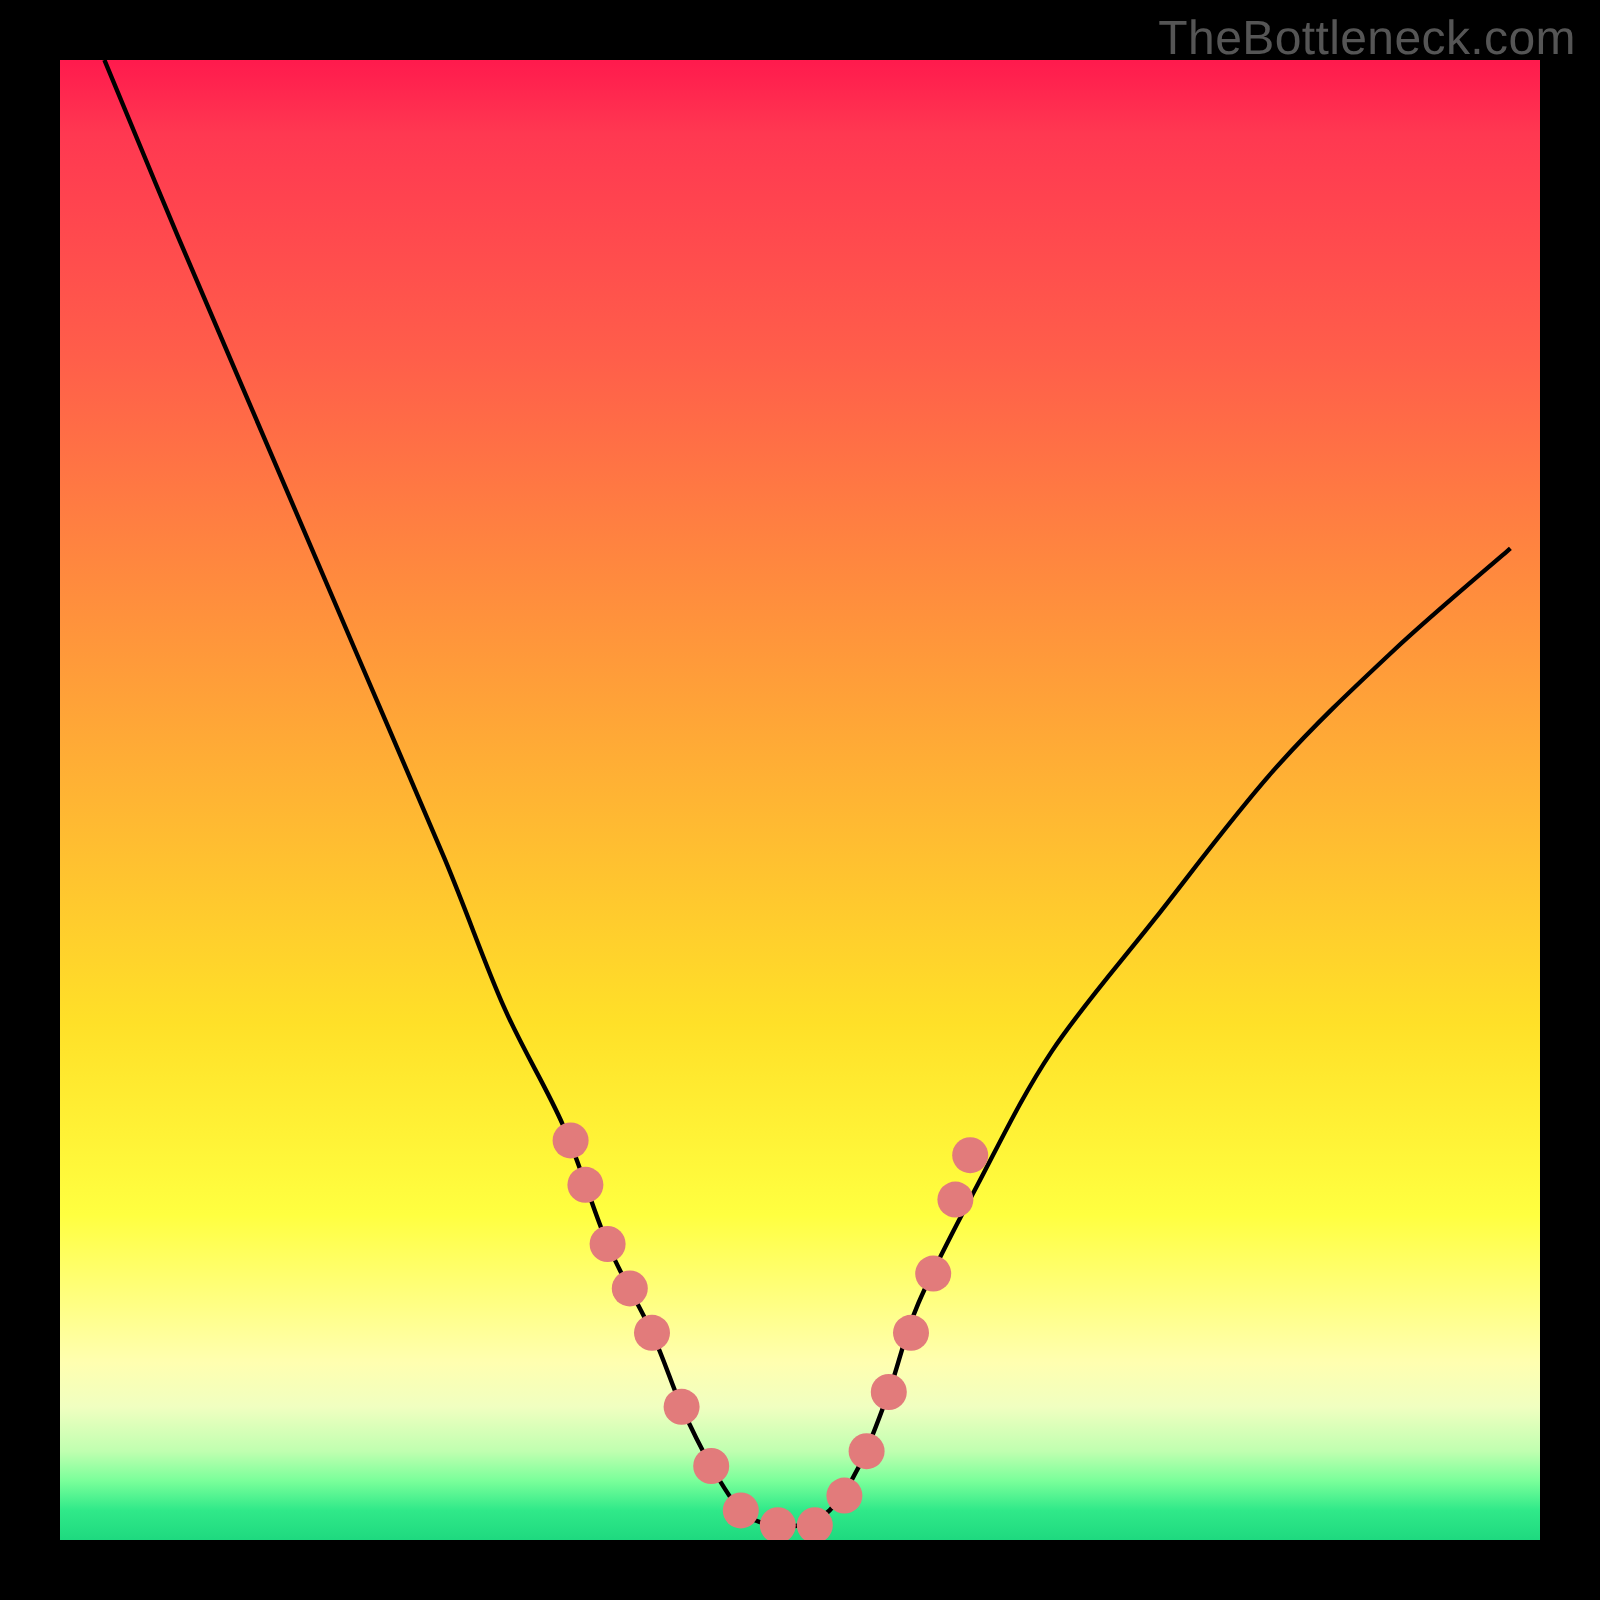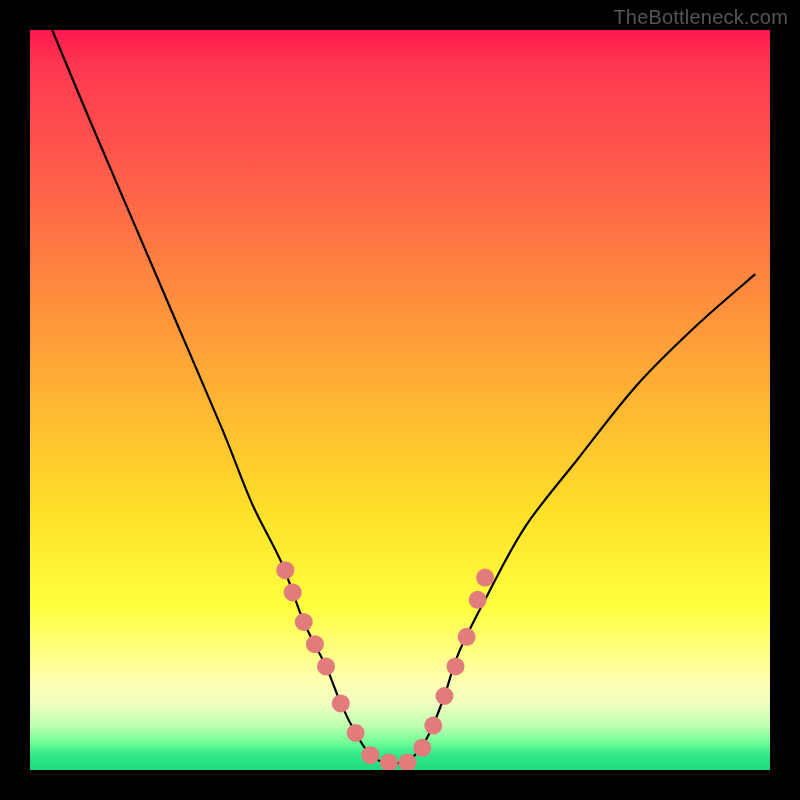--- a/index.html
+++ b/index.html
@@ -31,21 +31,21 @@
       #7aff9a 96%,
       #30e989 98%,
       #1ed97f 100%
     );
   }
   .watermark {
     position: absolute;
     top: 6px;
     right: 12px;
     color: #555;
-    font-size: 20px;
+    font-size: 24px;
     font-weight: 500;
     z-index: 10;
     letter-spacing: 0.2px;
   }
   svg.overlay {
     position: absolute;
     left: 0;
     top: 0;
     width: 740px;
     height: 740px;

